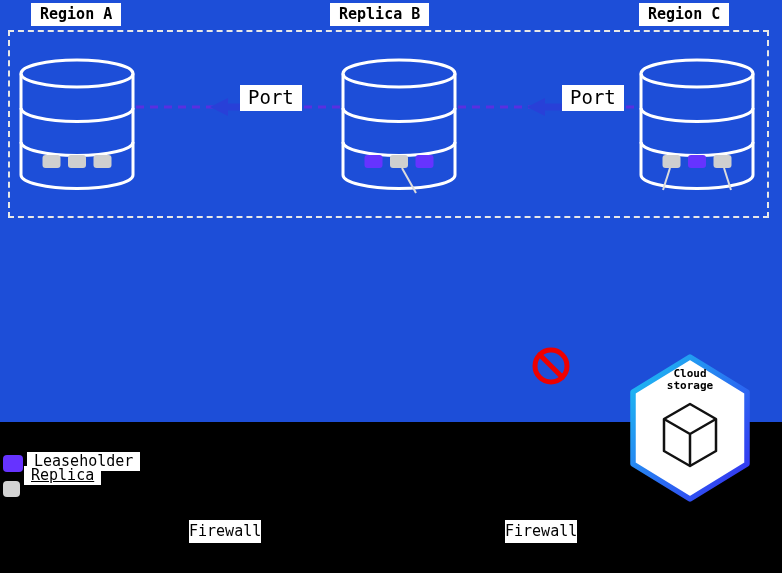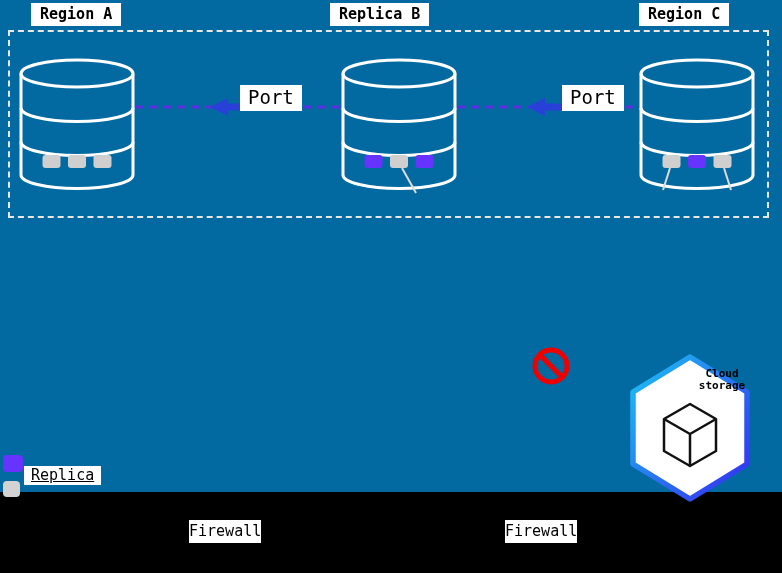--- a/index.html
+++ b/index.html
@@ -1,37 +1,37 @@
 <!DOCTYPE html>
 <html><head>
 <meta charset="utf-8">
 <style>
   * { margin:0; padding:0; box-sizing:border-box; }
   html, body { width:782px; height:573px; background:#000; overflow:hidden; }
   .stage {
-    position:relative; width:782px; height:492px; background:#0369a1;
+    position:relative; width:782px; height:422px; background:#1d4ed8;
     font-family:"DejaVu Sans Mono", monospace;
   }
   .labelbox {
     position:absolute; background:#ffffff; color:#000;
     font-size:15px; line-height:1.15; padding:3px 0; white-space:nowrap;
   }
   .region-label { font-weight:bold; padding:3px 9px; }
   .port-label { font-size:19px; padding:2px 8px; }
   .legend-label { font-size:15px; padding:1px 7px; }
   .dashed-box {
     position:absolute; left:8px; top:30px; width:761px; height:188px;
     border:2px dashed #e8e8e8;
   }
   .scene { position:absolute; left:0; top:0; }
   .db ellipse, .db path { stroke:#fff; stroke-width:3; fill:none; }
   .db rect { stroke:none; }
   .swatch { position:absolute; }
   .cloud-label {
-    position:absolute; left:684px; top:368px; width:76px; text-align:center;
+    position:absolute; left:652px; top:368px; width:76px; text-align:center;
     font-size:11px; font-weight:bold; color:#000; line-height:12px;
   }
 </style>
 </head>
 <body>
 
 <div class="stage">
 
   <div class="dashed-box"></div>
 
@@ -107,20 +107,21 @@
   <div class="labelbox region-label" style="left:631px; top:3px;margin-left:8px;">Region C</div>
 
   <div class="labelbox port-label" style="left:240px; top:85px;">Port</div>
   <div class="labelbox port-label" style="left:562px; top:85px;">Port</div>
 
   <div class="cloud-label">Cloud storage</div>
 
   <svg class="swatch" style="left:3px; top:455px;" width="20" height="17">
     <rect width="20" height="17" rx="4" fill="#6633ff"></rect>
   </svg>
+  <div class="labelbox legend-label" style="left:27px; top:452px;">Leaseholder</div>
 
   <svg class="swatch" style="left:3px; top:481px;" width="17" height="16">
     <rect width="17" height="16" rx="4" fill="#d3d3d3"></rect>
   </svg>
   <div class="labelbox legend-label" style="left:24px; top:466px;text-decoration:underline;">Replica</div>
 
   <div class="labelbox" style="left:189px; top:520px;">Firewall</div>
   <div class="labelbox" style="left:505px; top:520px;">Firewall</div>
 
 </div>

